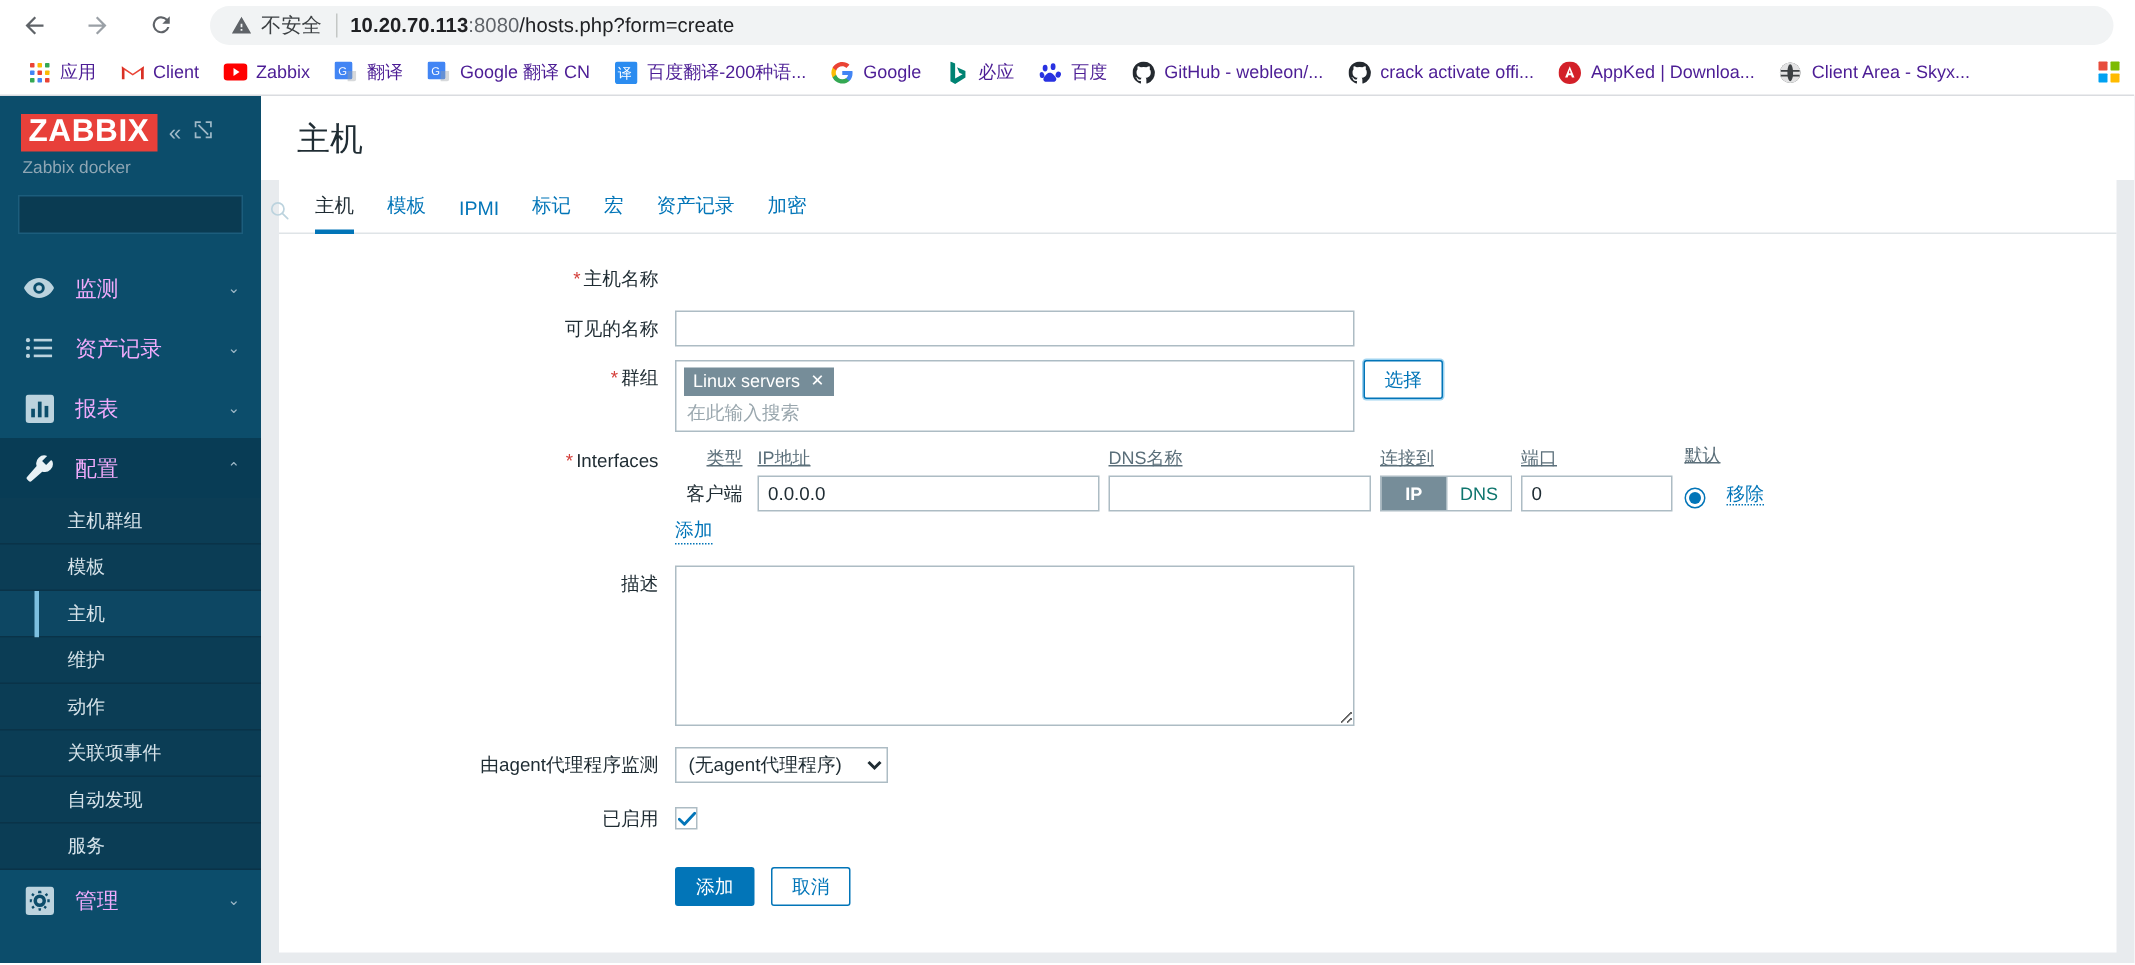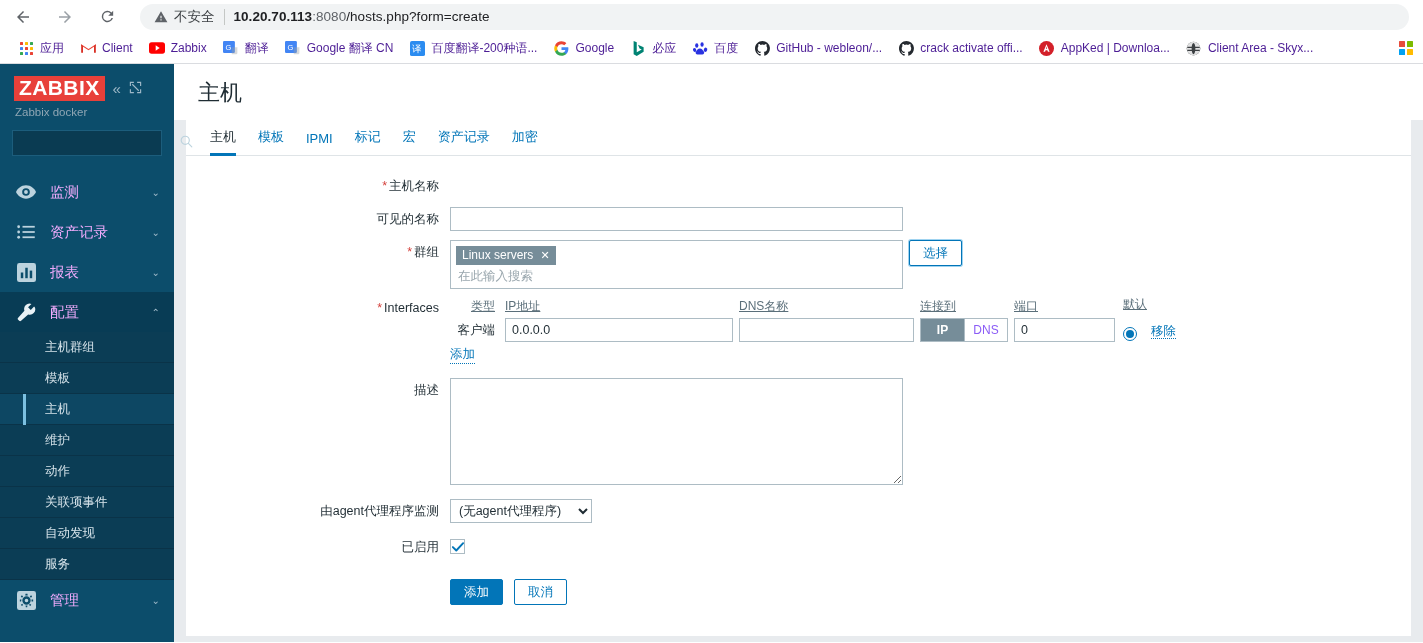--- a/index.html
+++ b/index.html
@@ -189,21 +189,21 @@
   .col-port   { width: 101px; flex:0 0 101px; margin-left: 6px;}
   .col-def    { width: 26px; flex:0 0 26px; margin-left: 8px;}
   .col-rm     { width: 50px; flex:0 0 50px; margin-left: 2px;}
 
   .iface-head .col-type { color: #5b6f7a; }
   .type-label { font-size: 12.5px; color: #1f2c33; text-align: right;
                 padding-right: 4px; line-height: 24px; }
   .toggle-grp { display: inline-flex; border: 1px solid #adbcc4; height: 24px; }
   .tg {
     display: flex; align-items: center; justify-content: center;
-    width: 43px; font-size: 12px; color: #8b5cf6; cursor: pointer;
+    width: 43px; font-size: 12px; color: #0f766e; cursor: pointer;
     background: #ffffff;
   }
   .tg.on { background: #768d99; color: #ffffff; font-weight: bold; }
   .tg + .tg { border-left: 1px solid #adbcc4; }
 
   .radio {
     width: 14px; height: 14px; border-radius: 50%;
     border: 1px solid #0275b8; background: #ffffff;
     display: inline-flex; align-items: center; justify-content: center;
     cursor: pointer;

